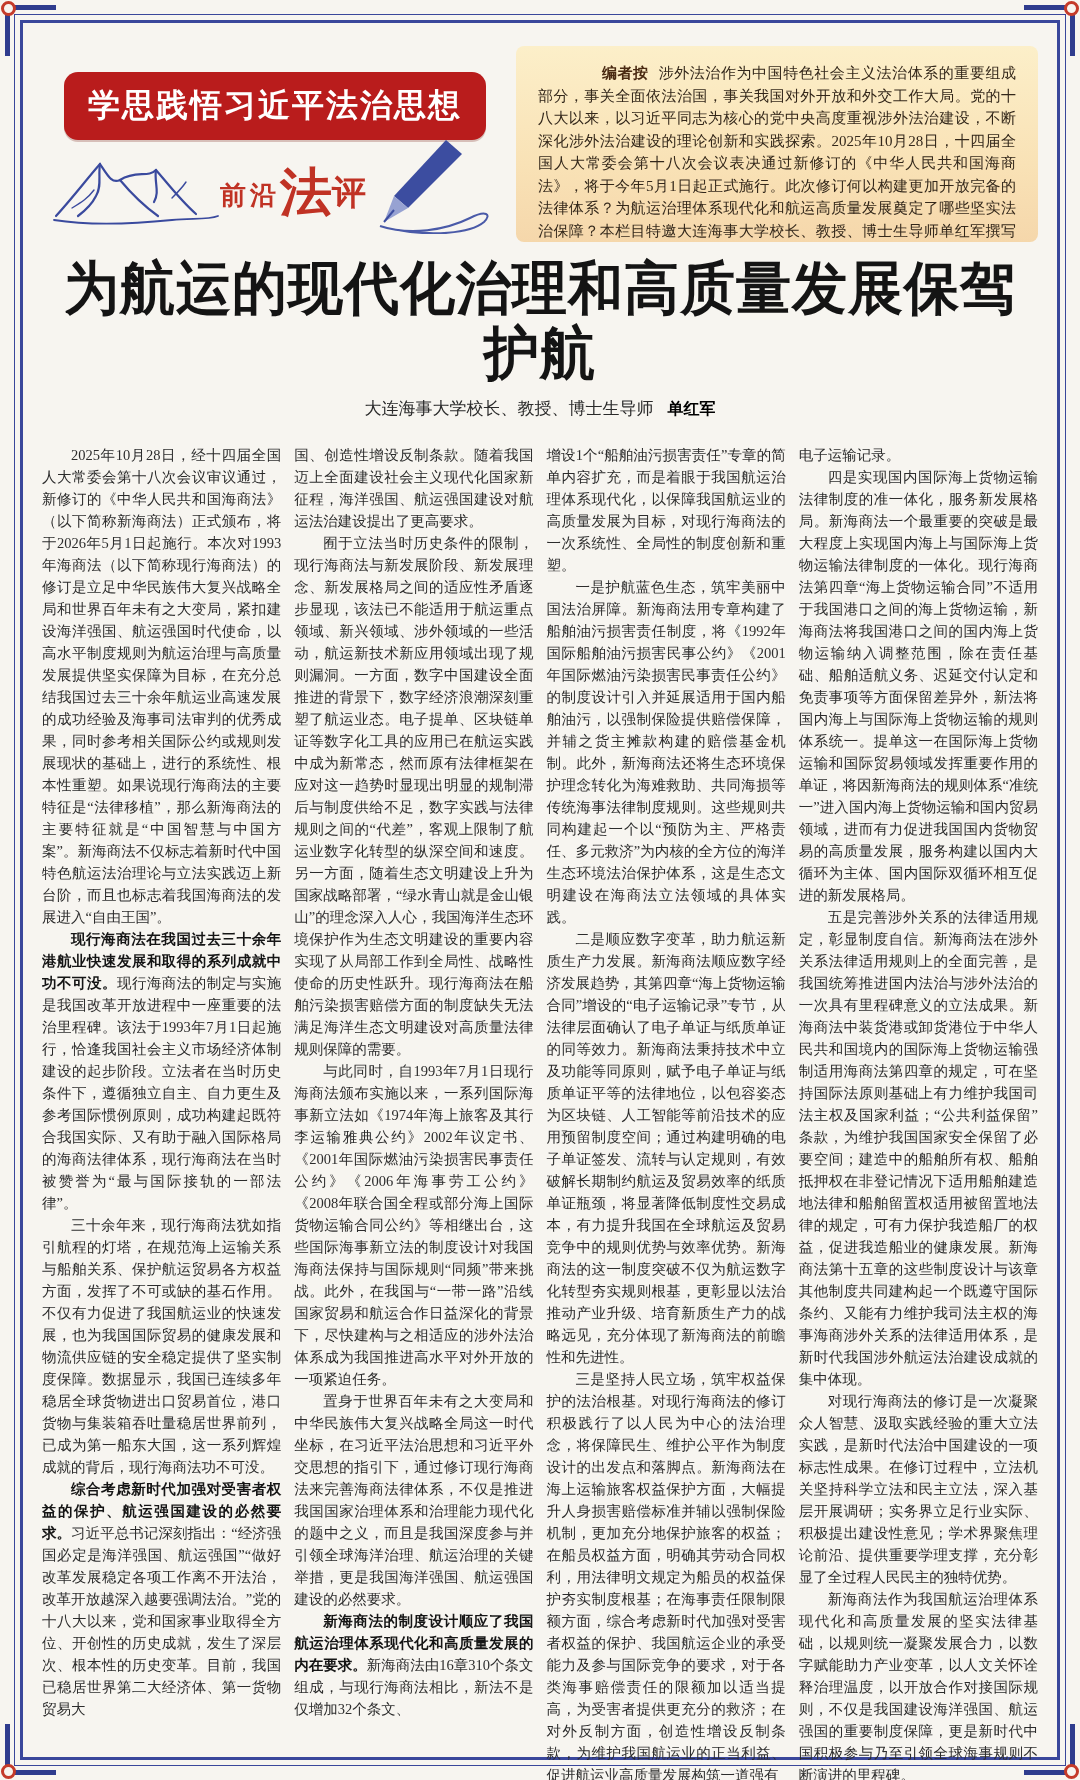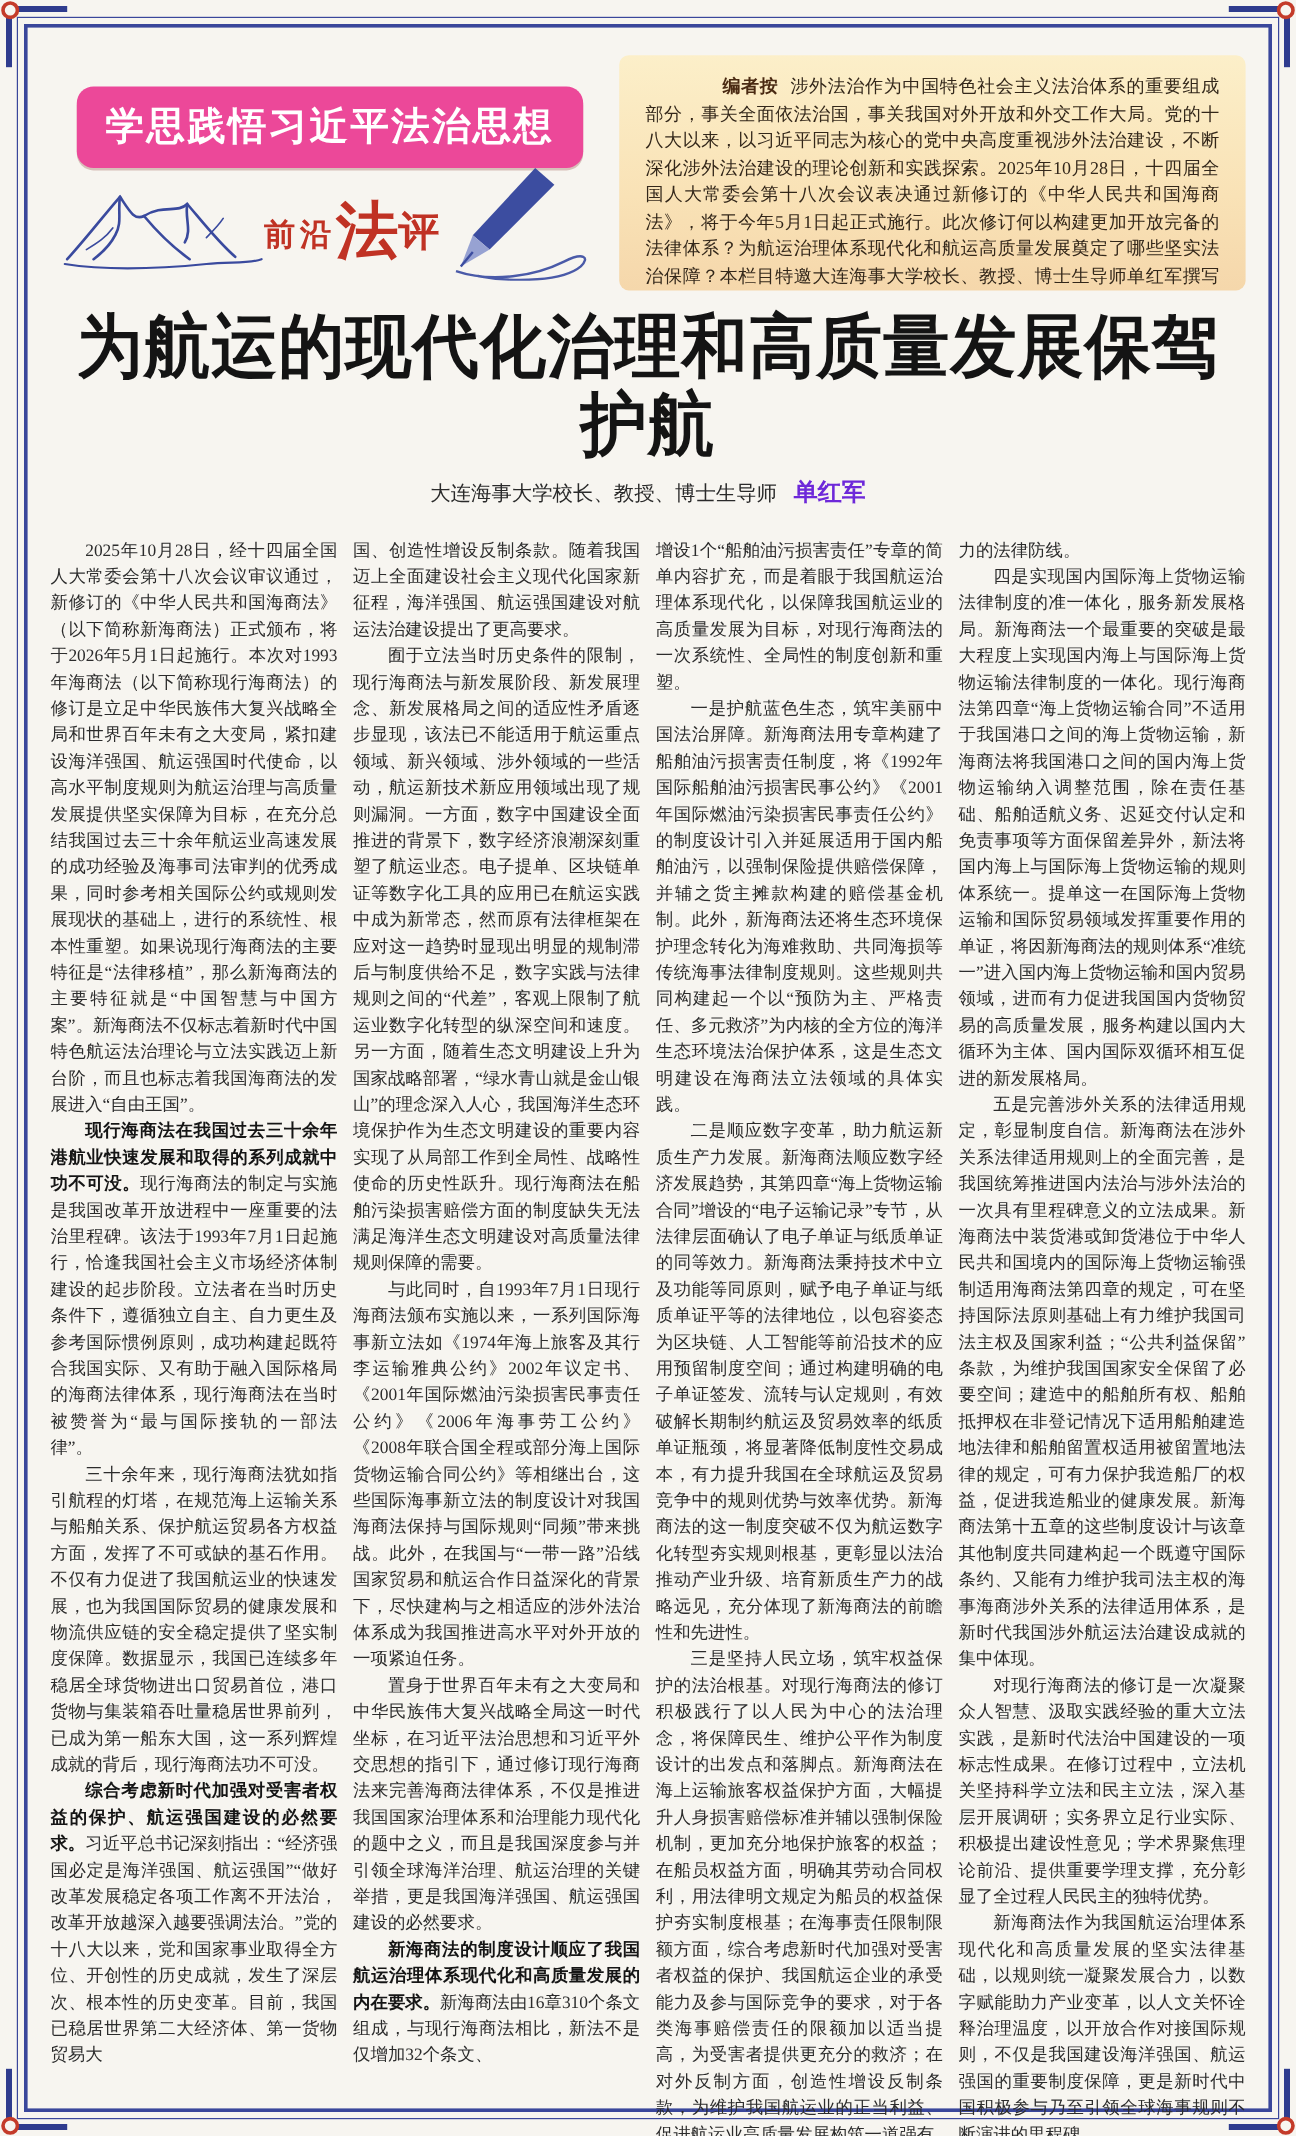--- a/index.html
+++ b/index.html
@@ -14,40 +14,40 @@
   .corner.bl{bottom:5px;left:5px;border-bottom:5px solid #2f3c8e;border-left:5px solid #2f3c8e;}
   .corner.br{bottom:5px;right:5px;border-bottom:5px solid #2f3c8e;border-right:5px solid #2f3c8e;}
   .corner::after{content:"";position:absolute;width:9px;height:9px;border:3px solid #c43b2a;
                  border-radius:50%;background:#f7f5f0;}
   .corner.tl::after{top:-9px;left:-9px;} .corner.tr::after{top:-9px;right:-9px;}
   .corner.bl::after{bottom:-9px;left:-9px;} .corner.br::after{bottom:-9px;right:-9px;}
   
   .content{position:absolute;top:30px;left:42px;right:42px;bottom:30px;}
   .header-row{display:flex;gap:22px;margin-top:16px;height:196px;}
   .brand{position:relative;width:452px;flex:none;}
-  .brand-banner{margin:26px 8px 0 22px;background:#ec4899;color:#ffffff;border-radius:14px;
+  .brand-banner{margin:26px 8px 0 22px;background:#b91c1c;color:#ffffff;border-radius:14px;
        text-align:center;font-size:32px;font-weight:700;letter-spacing:2px;padding:12px 6px;
        box-shadow:0 2px 0 rgba(120,30,20,.25);}
   .brand-sub{position:relative;height:96px;}
   .mountains{position:absolute;left:10px;top:10px;}
   .brand-sub-text{position:absolute;left:178px;top:18px;white-space:nowrap;color:#c03224;}
   .bs-prefix{font-size:26px;font-weight:700;letter-spacing:4px;vertical-align:baseline;}
   .bs-main{font-size:52px;font-weight:900;vertical-align:-6px;}
   .bs-suffix{font-size:34px;font-weight:700;vertical-align:baseline;}
   .pen{position:absolute;right:-6px;top:-2px;}
   
   .editor-note{flex:1;background:linear-gradient(180deg,#fcefc9 0%,#f9e2b6 60%,#f5d7ab 100%);
        border-radius:8px;padding:16px 22px 12px 22px;overflow:hidden;}
   .editor-note p{margin:0;font-size:15px;line-height:22.5px;text-align:justify;color:#33271a;text-indent:2em;}
   .ed-label{font-weight:700;color:#4a2a12;margin-right:10px;margin-left:34px;}
   
   .title{margin:18px 0 0 0;text-align:center;font-size:55px;line-height:1.12;font-weight:900;
          color:#141414;letter-spacing:1px;transform:scaleY(1.05);}
   .byline{margin-top:14px;text-align:center;font-size:17px;color:#2a2a2a;}
-  .byline b{font-size:20px;margin-left:14px;color:#6d28d9;}
+  .byline b{font-size:16px;margin-left:14px;color:#000000;}
   
   .columns{display:flex;gap:13px;margin-top:24px;height:1340px;overflow:hidden;}
   .col{flex:1;min-width:0;font-size:14.5px;line-height:22px;color:#2c2c2c;text-align:justify;}
   .para{margin:0;text-indent:2em;}
   .para.cont{text-indent:0;}
   .lead{font-weight:700;color:#151515;}
 </style>
 </head>
 <body>
 
@@ -115,21 +115,21 @@
           <p class="para">置身于世界百年未有之大变局和中华民族伟大复兴战略全局这一时代坐标，在习近平法治思想和习近平外交思想的指引下，通过修订现行海商法来完善海商法律体系，不仅是推进我国国家治理体系和治理能力现代化的题中之义，而且是我国深度参与并引领全球海洋治理、航运治理的关键举措，更是我国海洋强国、航运强国建设的必然要求。</p>
           <p class="para"><b class="lead">新海商法的制度设计顺应了我国航运治理体系现代化和高质量发展的内在要求。</b>新海商法由16章310个条文组成，与现行海商法相比，新法不是仅增加32个条文、</p>
         </div>
         <div class="col">
           <p class="para cont">增设1个“船舶油污损害责任”专章的简单内容扩充，而是着眼于我国航运治理体系现代化，以保障我国航运业的高质量发展为目标，对现行海商法的一次系统性、全局性的制度创新和重塑。</p>
           <p class="para">一是护航蓝色生态，筑牢美丽中国法治屏障。新海商法用专章构建了船舶油污损害责任制度，将《1992年国际船舶油污损害民事公约》《2001年国际燃油污染损害民事责任公约》的制度设计引入并延展适用于国内船舶油污，以强制保险提供赔偿保障，并辅之货主摊款构建的赔偿基金机制。此外，新海商法还将生态环境保护理念转化为海难救助、共同海损等传统海事法律制度规则。这些规则共同构建起一个以“预防为主、严格责任、多元救济”为内核的全方位的海洋生态环境法治保护体系，这是生态文明建设在海商法立法领域的具体实践。</p>
           <p class="para">二是顺应数字变革，助力航运新质生产力发展。新海商法顺应数字经济发展趋势，其第四章“海上货物运输合同”增设的“电子运输记录”专节，从法律层面确认了电子单证与纸质单证的同等效力。新海商法秉持技术中立及功能等同原则，赋予电子单证与纸质单证平等的法律地位，以包容姿态为区块链、人工智能等前沿技术的应用预留制度空间；通过构建明确的电子单证签发、流转与认定规则，有效破解长期制约航运及贸易效率的纸质单证瓶颈，将显著降低制度性交易成本，有力提升我国在全球航运及贸易竞争中的规则优势与效率优势。新海商法的这一制度突破不仅为航运数字化转型夯实规则根基，更彰显以法治推动产业升级、培育新质生产力的战略远见，充分体现了新海商法的前瞻性和先进性。</p>
           <p class="para">三是坚持人民立场，筑牢权益保护的法治根基。对现行海商法的修订积极践行了以人民为中心的法治理念，将保障民生、维护公平作为制度设计的出发点和落脚点。新海商法在海上运输旅客权益保护方面，大幅提升人身损害赔偿标准并辅以强制保险机制，更加充分地保护旅客的权益；在船员权益方面，明确其劳动合同权利，用法律明文规定为船员的权益保护夯实制度根基；在海事责任限制限额方面，综合考虑新时代加强对受害者权益的保护、我国航运企业的承受能力及参与国际竞争的要求，对于各类海事赔偿责任的限额加以适当提高，为受害者提供更充分的救济；在对外反制方面，创造性增设反制条款，为维护我国航运业的正当利益、促进航运业高质量发展构筑一道强有</p>
         </div>
         <div class="col">
-          <p class="para cont">力的法律防线。</p>
+          <p class="para cont">电子运输记录。</p>
           <p class="para">四是实现国内国际海上货物运输法律制度的准一体化，服务新发展格局。新海商法一个最重要的突破是最大程度上实现国内海上与国际海上货物运输法律制度的一体化。现行海商法第四章“海上货物运输合同”不适用于我国港口之间的海上货物运输，新海商法将我国港口之间的国内海上货物运输纳入调整范围，除在责任基础、船舶适航义务、迟延交付认定和免责事项等方面保留差异外，新法将国内海上与国际海上货物运输的规则体系统一。提单这一在国际海上货物运输和国际贸易领域发挥重要作用的单证，将因新海商法的规则体系“准统一”进入国内海上货物运输和国内贸易领域，进而有力促进我国国内货物贸易的高质量发展，服务构建以国内大循环为主体、国内国际双循环相互促进的新发展格局。</p>
           <p class="para">五是完善涉外关系的法律适用规定，彰显制度自信。新海商法在涉外关系法律适用规则上的全面完善，是我国统筹推进国内法治与涉外法治的一次具有里程碑意义的立法成果。新海商法中装货港或卸货港位于中华人民共和国境内的国际海上货物运输强制适用海商法第四章的规定，可在坚持国际法原则基础上有力维护我国司法主权及国家利益；“公共利益保留”条款，为维护我国国家安全保留了必要空间；建造中的船舶所有权、船舶抵押权在非登记情况下适用船舶建造地法律和船舶留置权适用被留置地法律的规定，可有力保护我造船厂的权益，促进我造船业的健康发展。新海商法第十五章的这些制度设计与该章其他制度共同建构起一个既遵守国际条约、又能有力维护我司法主权的海事海商涉外关系的法律适用体系，是新时代我国涉外航运法治建设成就的集中体现。</p>
           <p class="para">对现行海商法的修订是一次凝聚众人智慧、汲取实践经验的重大立法实践，是新时代法治中国建设的一项标志性成果。在修订过程中，立法机关坚持科学立法和民主立法，深入基层开展调研；实务界立足行业实际、积极提出建设性意见；学术界聚焦理论前沿、提供重要学理支撑，充分彰显了全过程人民民主的独特优势。</p>
           <p class="para">新海商法作为我国航运治理体系现代化和高质量发展的坚实法律基础，以规则统一凝聚发展合力，以数字赋能助力产业变革，以人文关怀诠释治理温度，以开放合作对接国际规则，不仅是我国建设海洋强国、航运强国的重要制度保障，更是新时代中国积极参与乃至引领全球海事规则不断演进的里程碑。</p>
         </div>
       </div>
 
   </div>
 </div>
 

